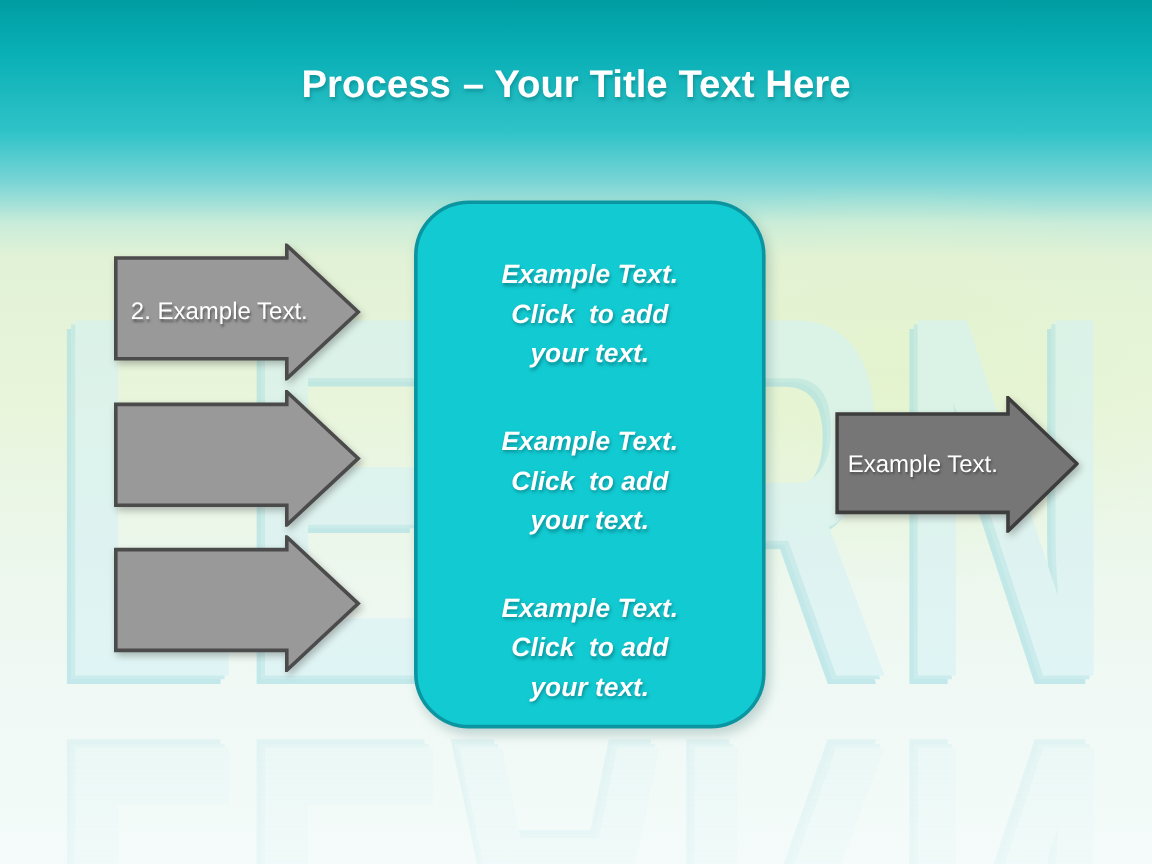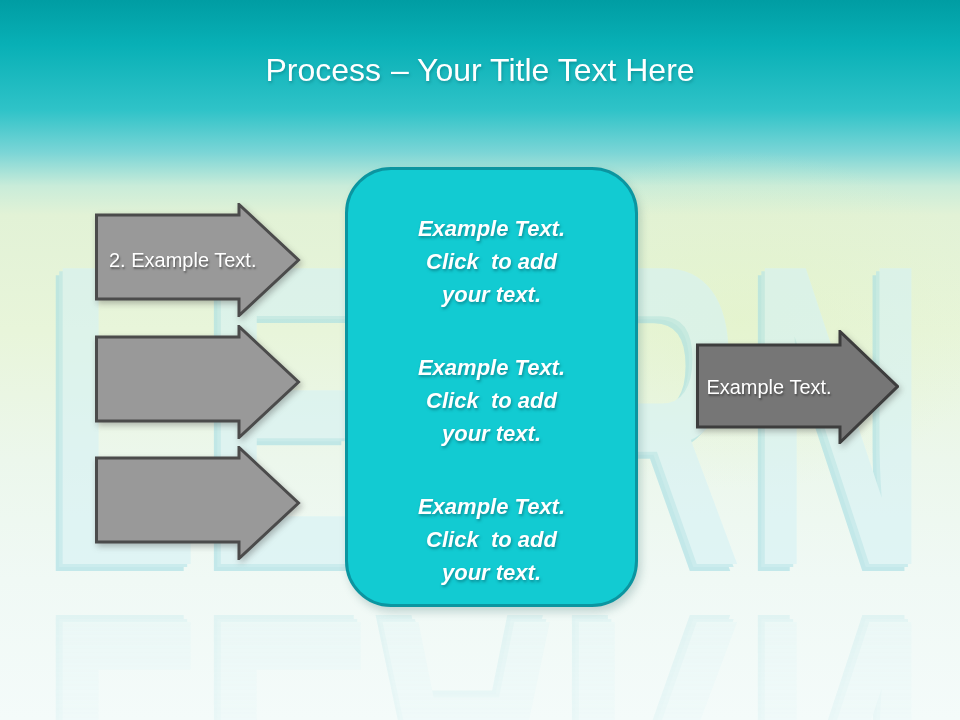--- a/index.html
+++ b/index.html
@@ -43,22 +43,22 @@
     -webkit-mask-image:linear-gradient(to top, rgba(0,0,0,0.9), transparent 75%);
     mask-image:linear-gradient(to top, rgba(0,0,0,0.9), transparent 75%);
   }
   
   .title{
     position:absolute;top:52px;left:0;width:100%;
     text-align:center;color:#ffffff;font-size:32px;
     text-shadow:1px 2px 3px rgba(0,90,95,0.35);
     z-index:5;
   }
-  .title .title-bold{font-weight:normal;}
-  .title .title-rest{font-weight:normal;margin-left:10px;margin-top:40px;}
+  .title .title-bold{font-weight:bold;}
+  .title .title-rest{font-weight:bold;margin-left:10px;margin-top:40px;}
   
   .arrow-wrap{position:absolute;z-index:4;}
   .arrow-wrap svg{display:block;filter:drop-shadow(2px 3px 3px rgba(60,60,60,0.35));}
   .a1{left:95px;top:203px;}
   .a2{left:95px;top:325px;}
   .a3{left:95px;top:446px;}
   .a-right{left:696px;top:330px;}
   .arrow-label{
     position:absolute;top:0;height:114px;display:flex;align-items:center;
     color:#ffffff;font-size:20px;

